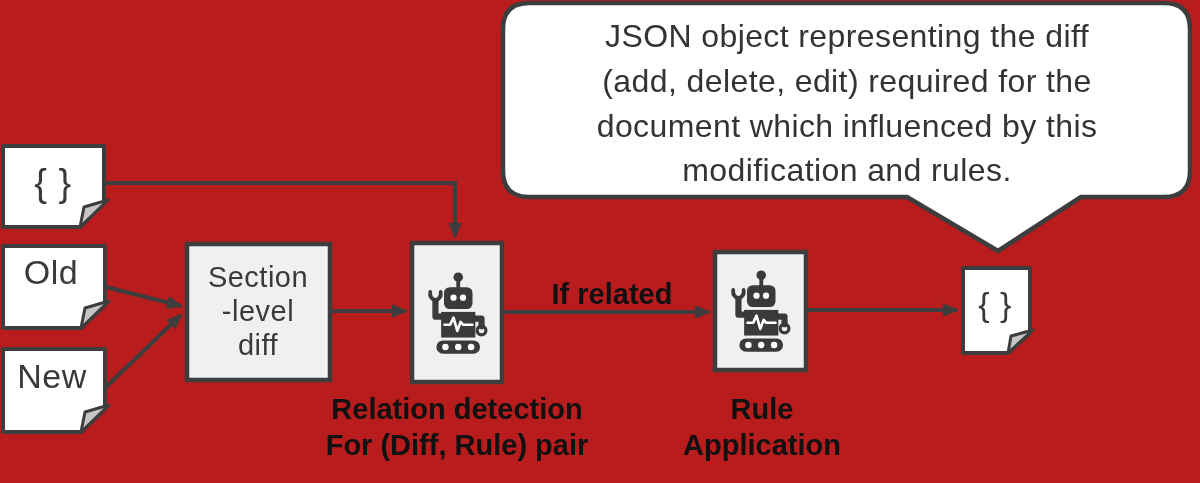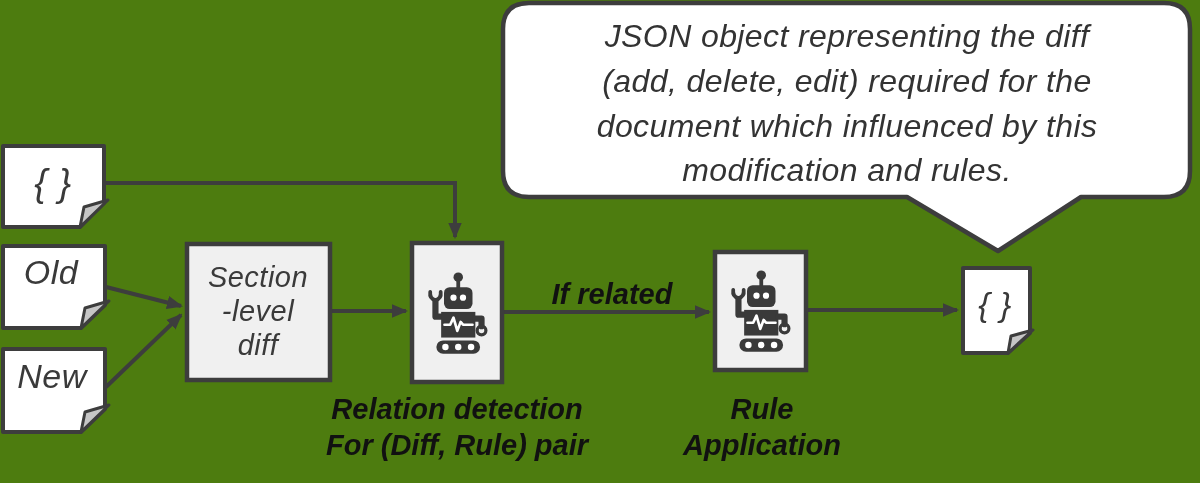--- a/index.html
+++ b/index.html
@@ -1,22 +1,21 @@
 <!DOCTYPE html>
 <html><head>
 <meta charset="utf-8">
 <style>
   html,body{margin:0;padding:0;background:#fff;}
   .stage{
     position:relative;
     width:1200px;height:483px;
-    background:#4d7c0f;
+    background:#b91c1c;
     font-family:"Liberation Sans", sans-serif;
     overflow:hidden;
-    font-style:italic;
   }
   svg{display:block;}
   text{font-family:"Liberation Sans", sans-serif;}
   .t-light{fill:#3a3a3a;font-weight:400;letter-spacing:.5px;}
   .t-bubble{fill:#333333;font-size:32px;font-weight:400;letter-spacing:.4px;}
   .t-bold{fill:#111111;font-weight:700;}
 </style>
 </head>
 <body>
 

